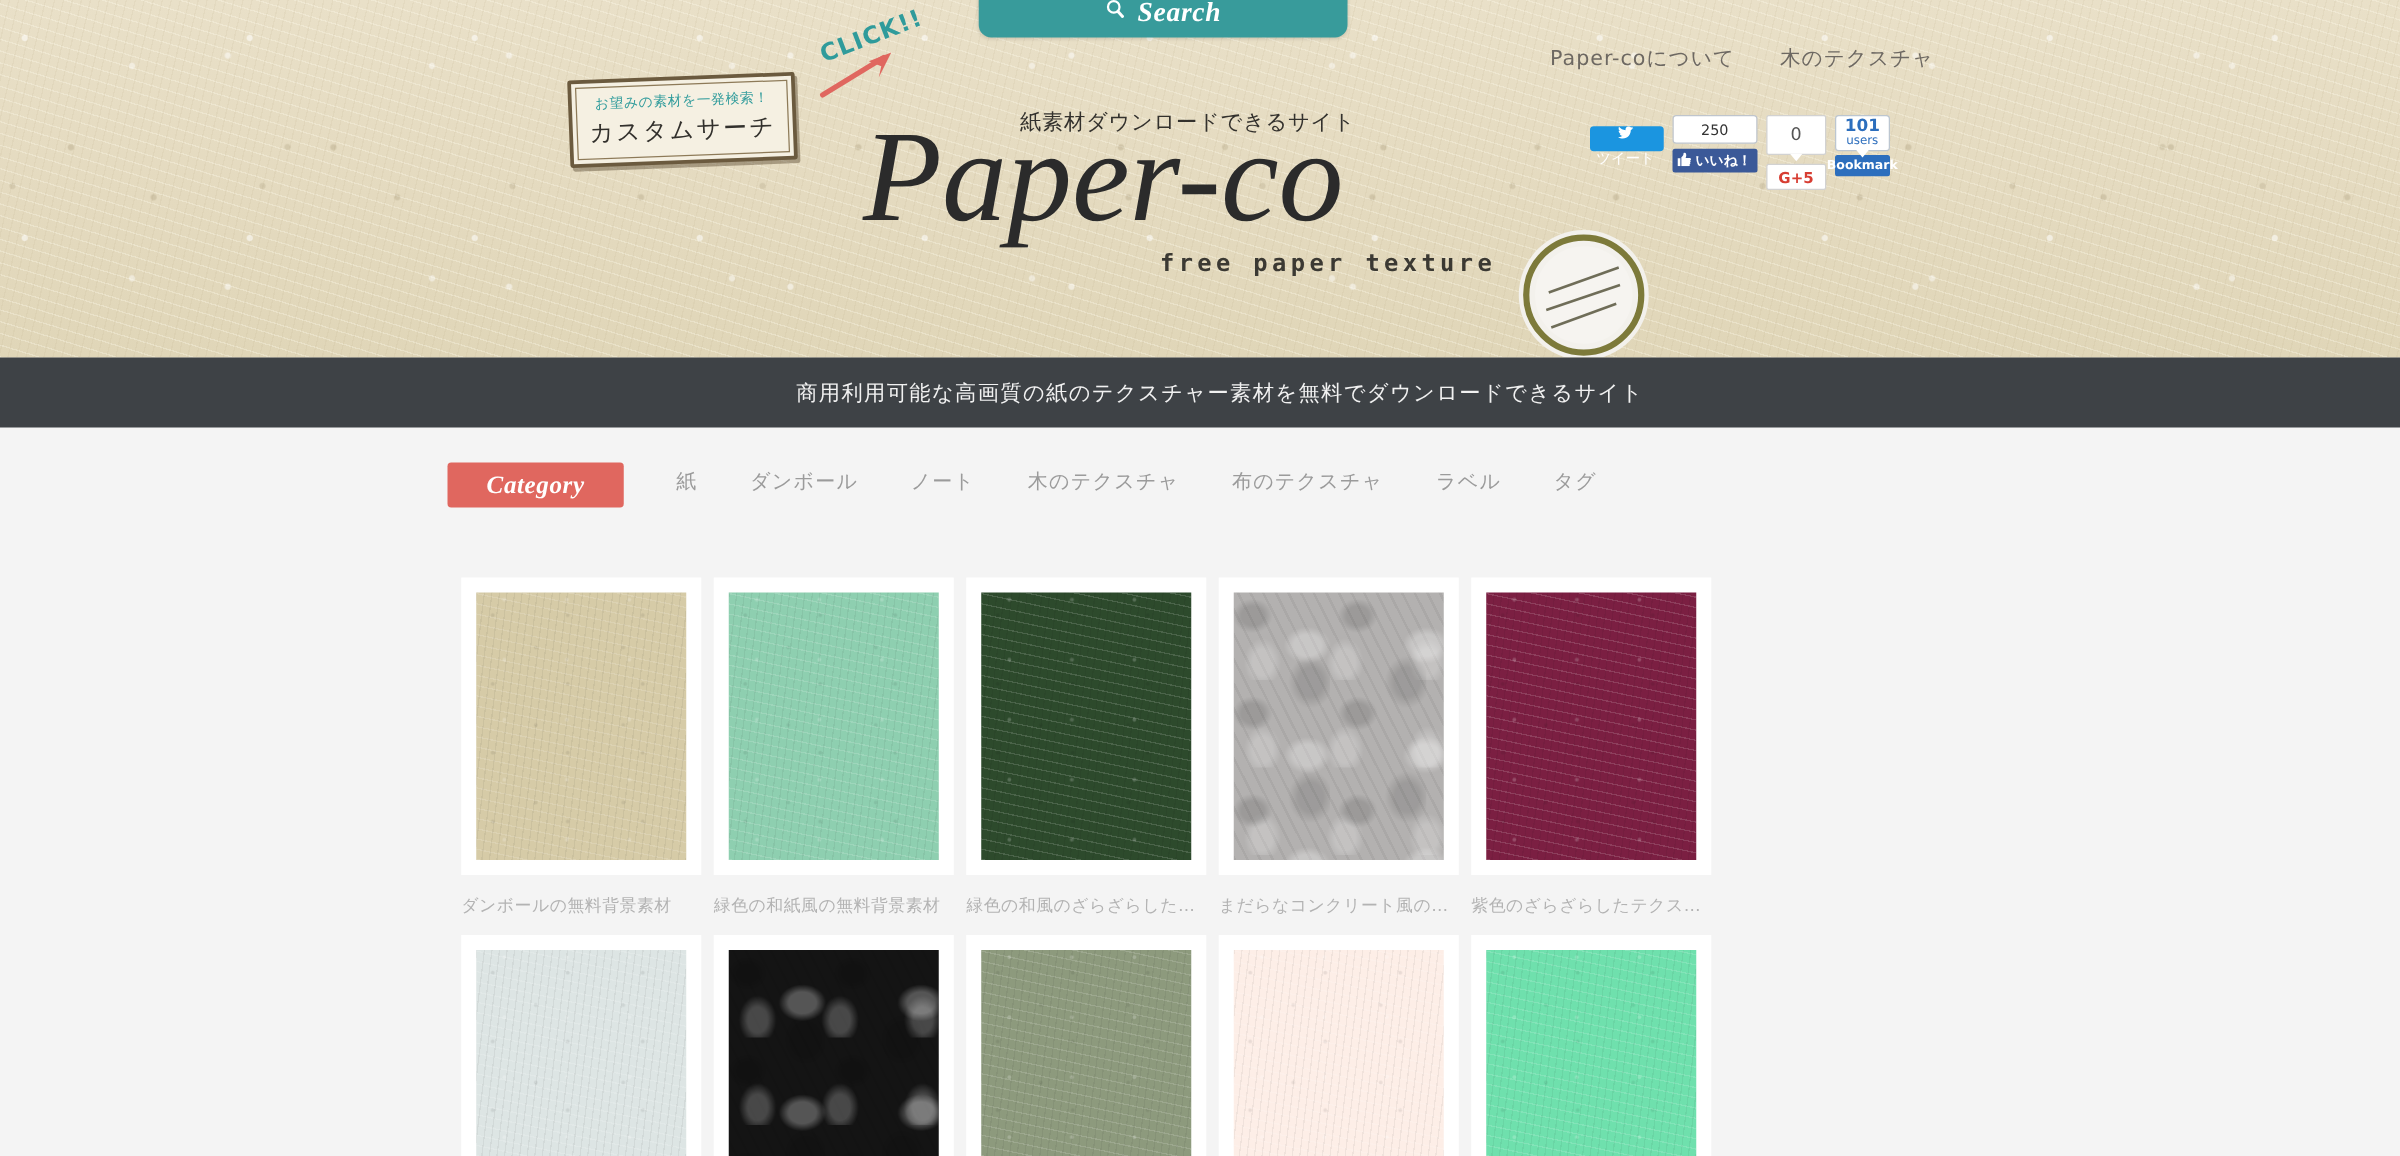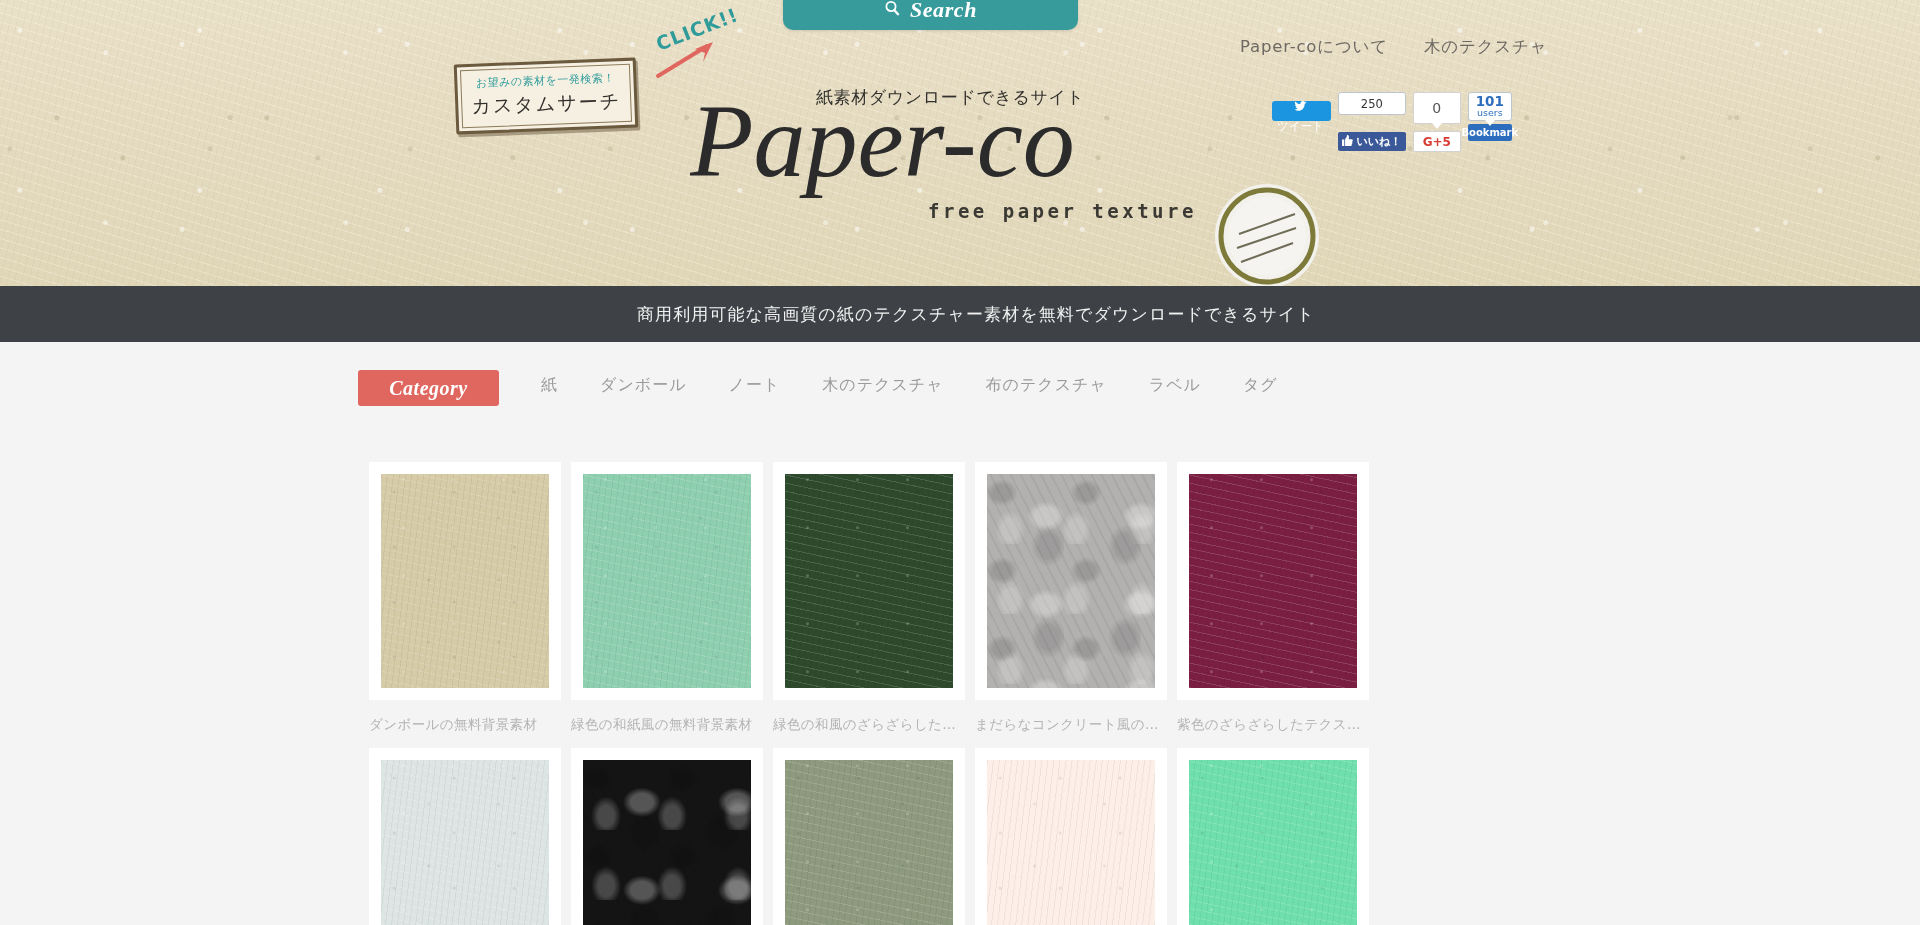--- a/index.html
+++ b/index.html
@@ -118,21 +118,21 @@
     flex-direction:column;
   }
   .fb-wrap{width:68px;cursor:pointer;}
   .fb-count{
     border:1px solid #bfc5cd;background:#fff;border-radius:3px;
     height:21px;display:flex;align-items:center;justify-content:center;
     font-size:11.5px;color:#333;position:relative;
     font-family:"DejaVu Sans",sans-serif;
   }
   .fb-like{
-    margin-top:17px;background:#3b5998;border-radius:2px;height:19px;
+    margin-top:4px;background:#3b5998;border-radius:2px;height:19px;
     display:flex;align-items:center;justify-content:center;gap:3px;
     color:#fff;font-size:11px;font-weight:bold;
     font-family:"DejaVu Sans",sans-serif;
   }
   .gp-wrap{width:48px;cursor:pointer;}
   .gp-count{
     border:1px solid #d2d2d2;background:#fff;border-radius:2px;height:30px;
     display:flex;align-items:center;justify-content:center;
     font-size:14px;color:#555;position:relative;
     font-family:"DejaVu Sans",sans-serif;

